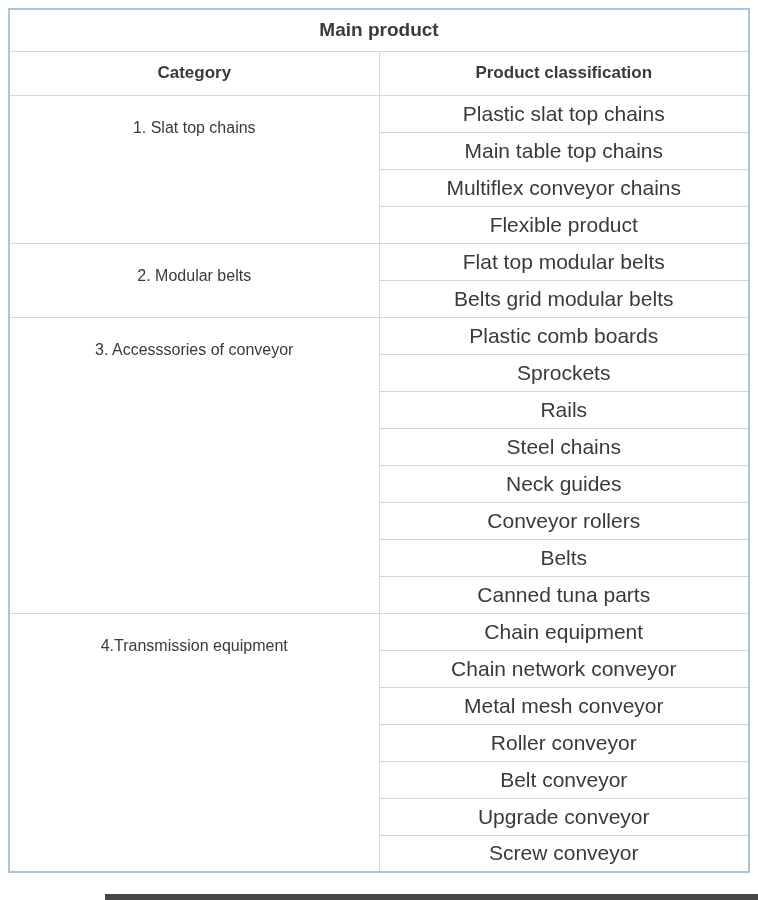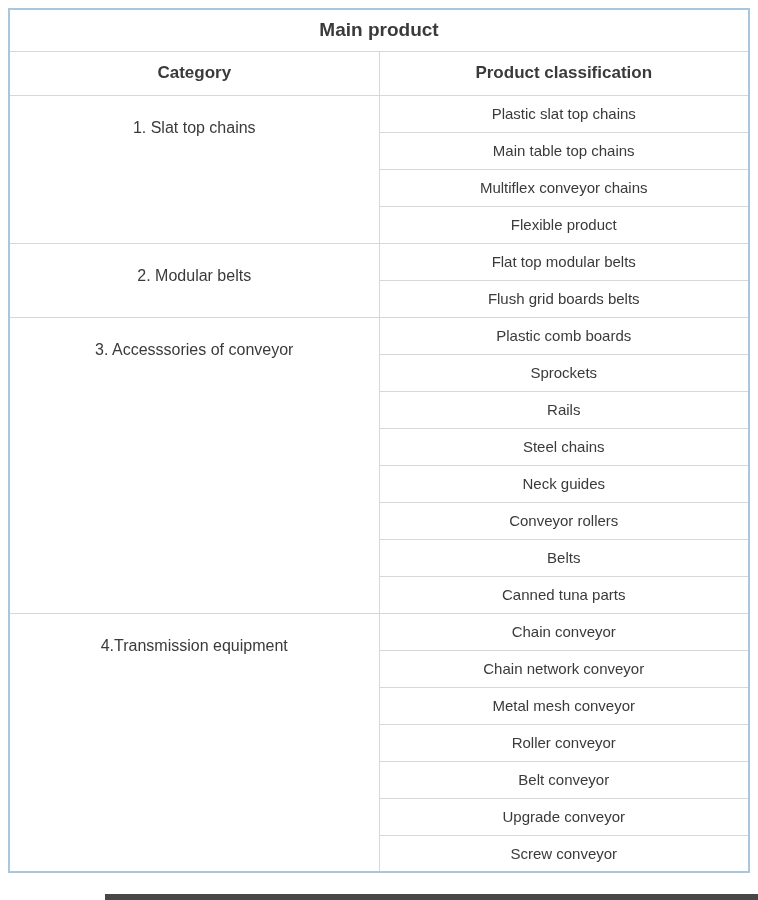--- a/index.html
+++ b/index.html
@@ -44,21 +44,21 @@
     color: #2f2f2f;
   }
   .cat-col { width: 300px; }
   td.category-cell {
     vertical-align: top;
     padding-top: 23px;
     font-size: 16px;
   }
   td.product-cell {
     height: 37px;
-    font-size: 15px;
+    font-size: 21px;
   }
   .bottom-bar {
     position: absolute;
     left: 105px;
     right: 0;
     bottom: 0;
     height: 6px;
     background: #474747;
   }
 </style>
@@ -88,21 +88,21 @@
     </tr>
     <tr>
       <td class="product-cell">Flexible product</td>
     </tr>
 
     <tr>
       <td class="category-cell" rowspan="2">2. Modular belts</td>
       <td class="product-cell">Flat top modular belts</td>
     </tr>
     <tr>
-      <td class="product-cell">Flush grid boards belts</td>
+      <td class="product-cell">Belts grid modular belts</td>
     </tr>
 
     <tr>
       <td class="category-cell" rowspan="8">3. Accesssories of conveyor</td>
       <td class="product-cell">Plastic comb boards</td>
     </tr>
     <tr>
       <td class="product-cell">Sprockets</td>
     </tr>
     <tr>
@@ -119,21 +119,21 @@
     </tr>
     <tr>
       <td class="product-cell">Belts</td>
     </tr>
     <tr>
       <td class="product-cell">Canned tuna parts</td>
     </tr>
 
     <tr>
       <td class="category-cell" rowspan="7">4.Transmission equipment</td>
-      <td class="product-cell">Chain conveyor</td>
+      <td class="product-cell">Chain equipment</td>
     </tr>
     <tr>
       <td class="product-cell">Chain network conveyor</td>
     </tr>
     <tr>
       <td class="product-cell">Metal mesh conveyor</td>
     </tr>
     <tr>
       <td class="product-cell">Roller conveyor</td>
     </tr>

